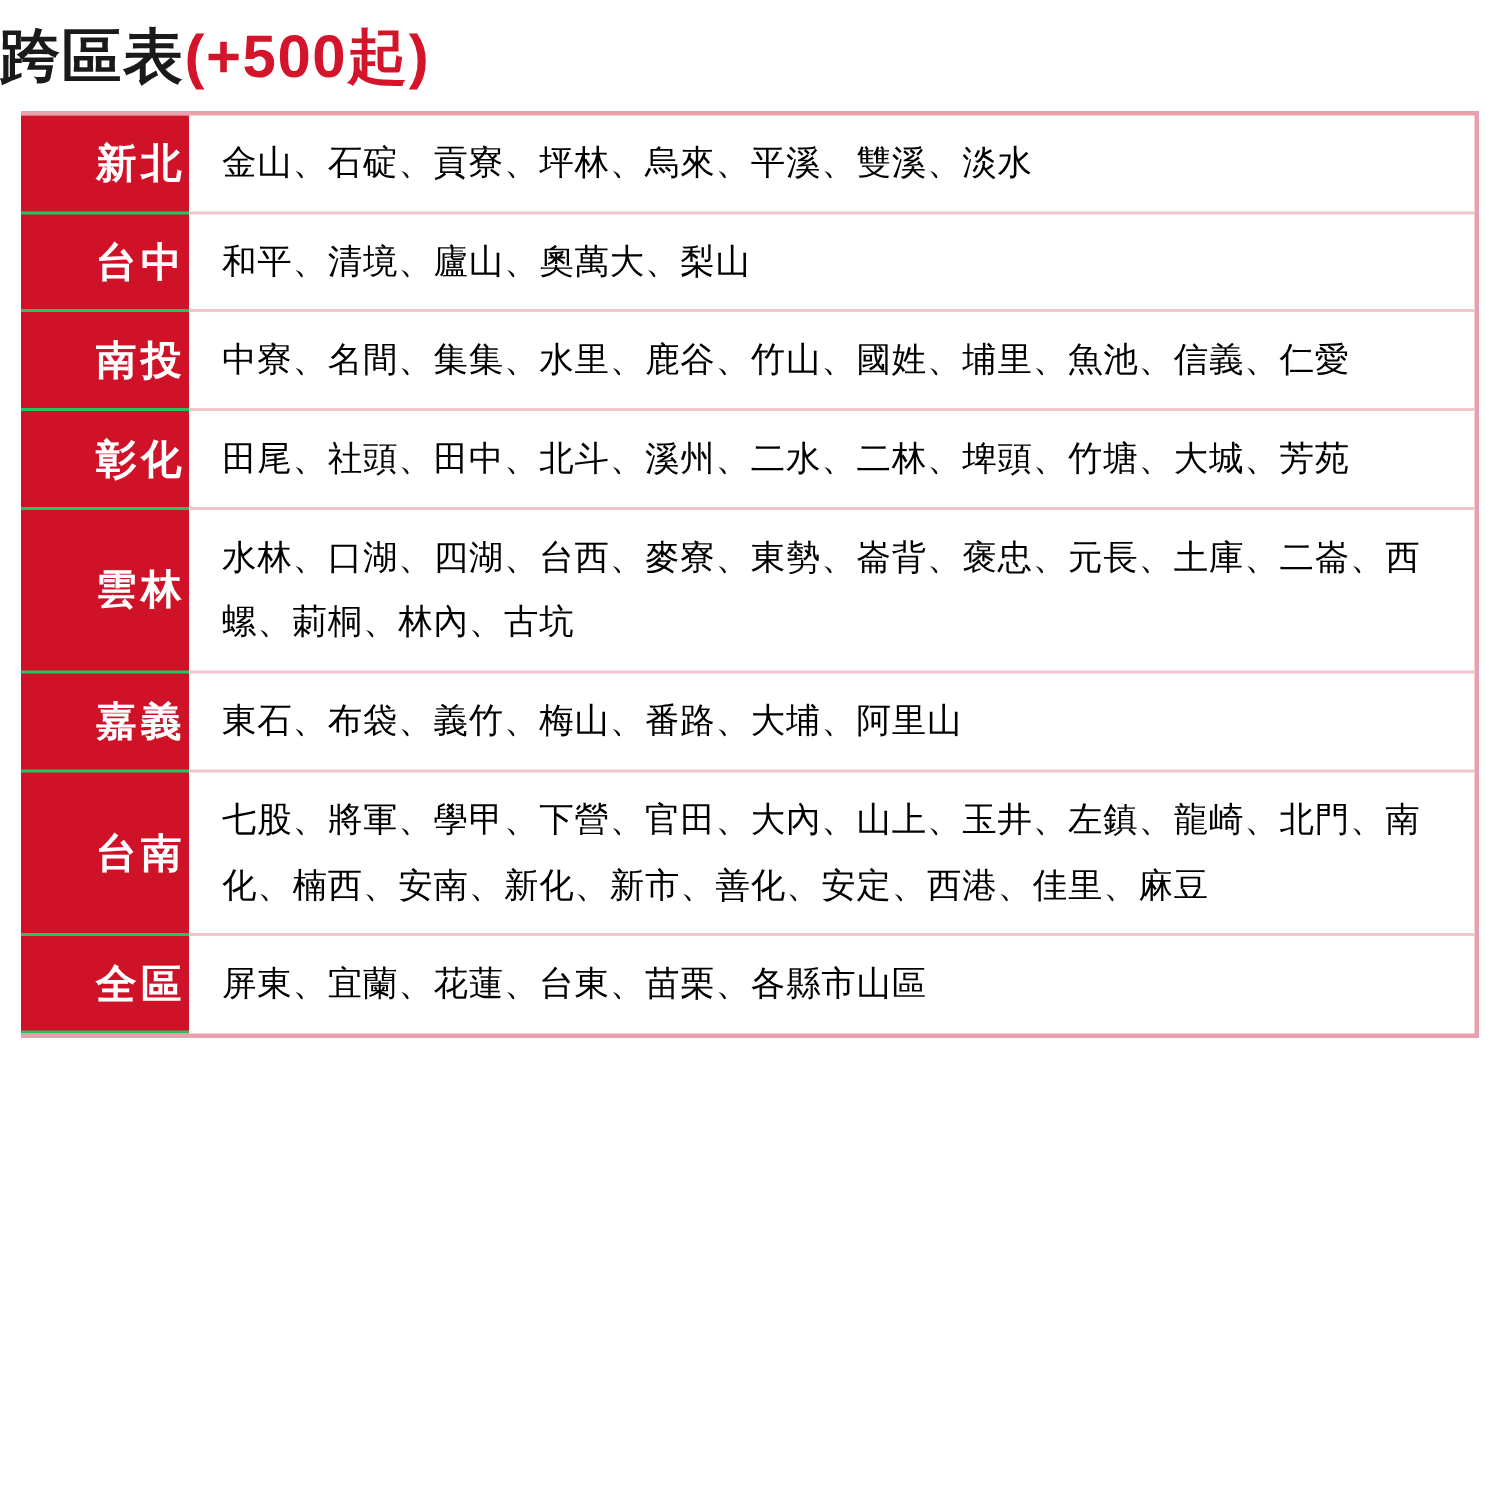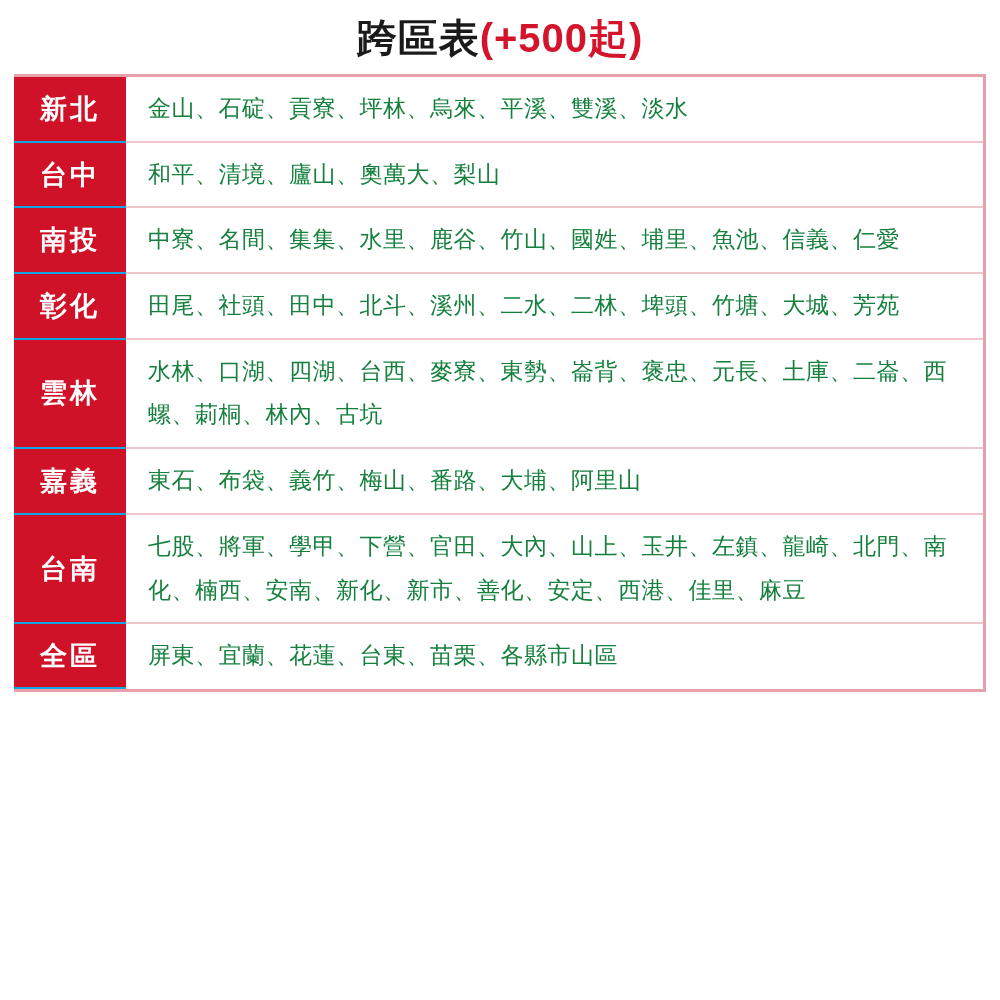--- a/index.html
+++ b/index.html
@@ -14,21 +14,21 @@
     color: #222222;
     overflow: hidden;
   }
   .page {
     position: relative;
     width: 1000px;
     height: 1000px;
     box-sizing: border-box;
   }
   .title {
-    text-align: center;
+    text-align: left;
     font-size: 40px;
     font-weight: bold;
     letter-spacing: 1px;
     padding-top: 10px;
     padding-bottom: 8px;
     line-height: 1.4;
     color: #1a1a1a;
   }
   .title .accent {
     color: #d4142b;
@@ -52,31 +52,31 @@
   table.cross-table tr:last-child {
     border-bottom: none;
     margin-left: 48px;
   }
   td.region-label {
     width: 108px;
     background: #cf1228;
     color: #ffffff;
     font-size: 27px;
     font-weight: bold;
-    text-align: center;
+    text-align: right;
     vertical-align: middle;
     letter-spacing: 3px;
     padding: 6px 2px;
-    border-bottom: 2px solid #0ea5e9;
+    border-bottom: 2px solid #22c55e;
   }
   td.region-areas {
     padding: 10px 0 10px 22px;
     font-size: 23px;
     line-height: 1.9;
-    color: #15803d;
+    color: #000000;
     vertical-align: middle;
     letter-spacing: 0.5px;
   }
 </style>
 </head>
 <body>
 
 <div class="page">
 
   <div class="title">

